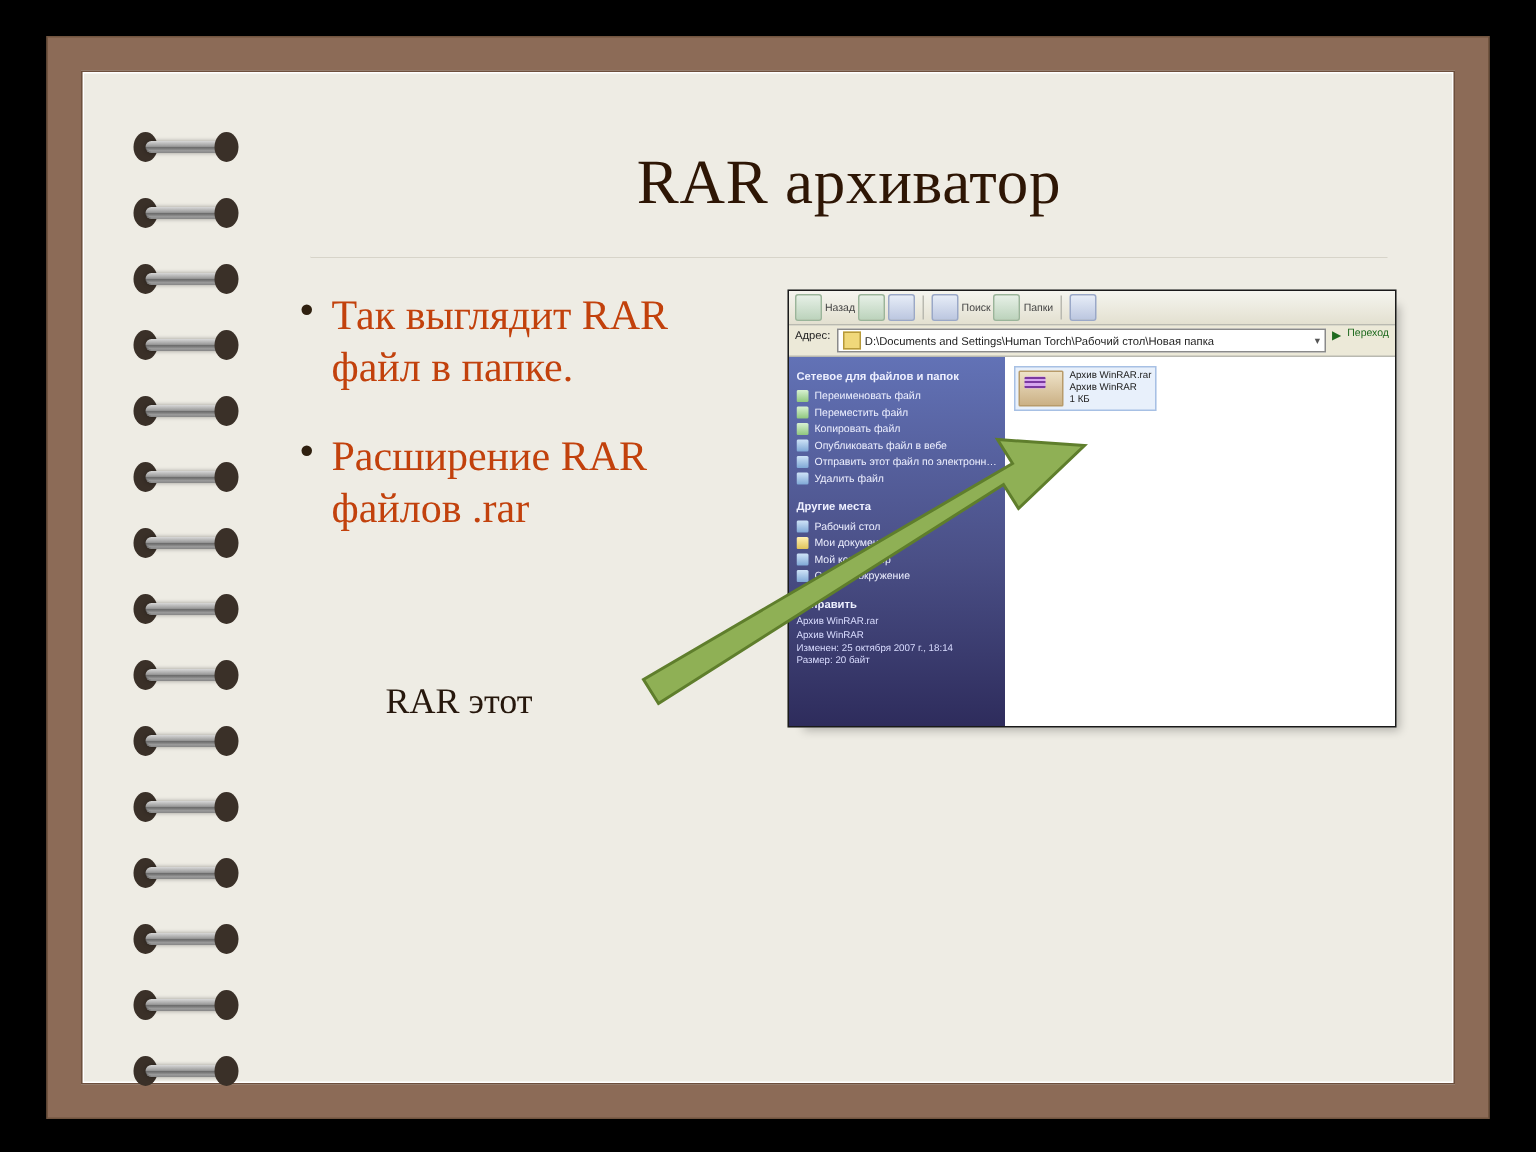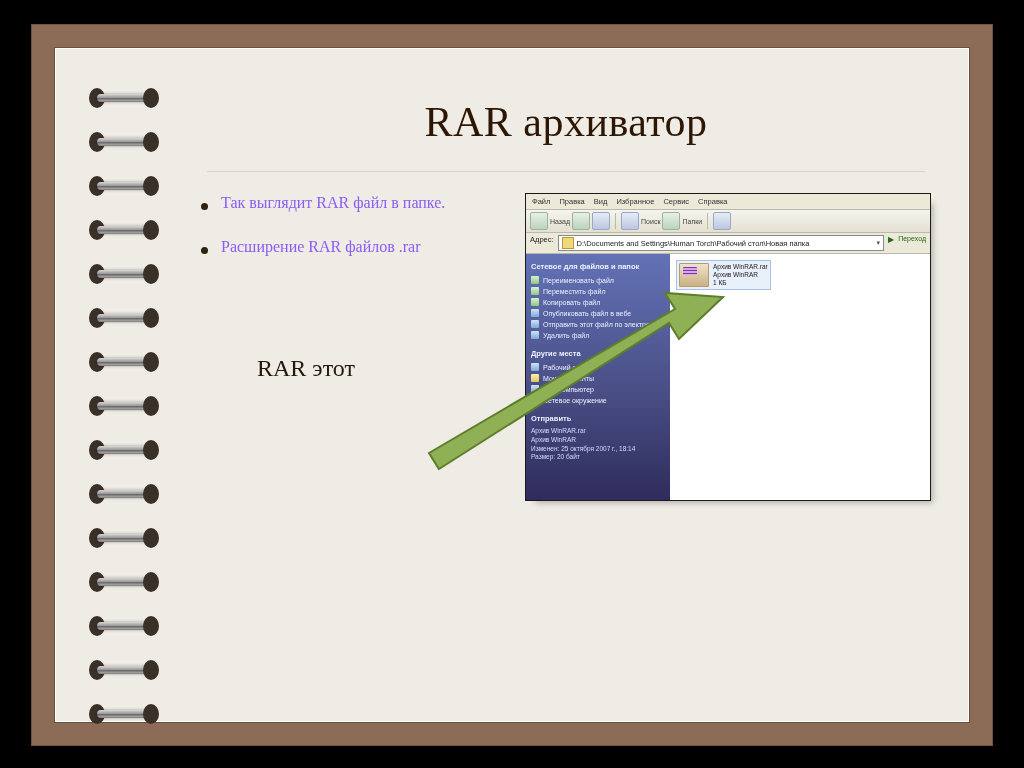--- a/index.html
+++ b/index.html
@@ -10,21 +10,21 @@
   .ring .slot-l,.ring .slot-r{position:absolute;width:16px;height:20px;background:#3a3028;border-radius:50%;top:0}
   .ring .slot-l{left:-2px}
   .ring .slot-r{right:-2px}
   .ring .bar{position:absolute;left:6px;right:6px;top:6px;height:8px;border-radius:6px;background:linear-gradient(#d8d8d8,#9a9a9a 45%,#6a6a6a 55%,#c0c0c0);box-shadow:0 0 3px rgba(0,0,0,.35), inset 0 -1px 0 rgba(0,0,0,.25)}
   .content{position:absolute;left:114px;right:0;top:0;bottom:0;padding:20px 38px 20px 32px}
   h1{font-weight:400;font-size:42px;text-align:center;color:#2e1605;margin:30px 0 24px 0;letter-spacing:.5px}
   .title-rule{height:1px;background:transparent;margin:0 6px 22px 6px;box-shadow:0 2px 2px -1px rgba(0,0,0,.25), 0 1px 0 #d7d4c9}
   .cols{display:flex;gap:24px;align-items:flex-start}
   .left{flex:0 0 300px}
   ul.bul{list-style:none;padding:0;margin:0}
-  ul.bul li{position:relative;padding-left:20px;font-size:16px;color:#8b5cf6;line-height:1.25;margin-bottom:24px}
+  ul.bul li{position:relative;padding-left:20px;font-size:28px;color:#c2410c;line-height:1.25;margin-bottom:24px}
   ul.bul li::before{content:"";position:absolute;left:0;top:10px;width:7px;height:7px;background:#2f200f;border-radius:50%}
   .caption{font-size:24px;color:#26170c;margin:98px 0 0 56px}
   .shot{position:relative;width:438px}
   .win{border:1px solid #1a1a1a;background:#d0d0c8;font-family:Tahoma,Arial,sans-serif;font-size:7.5px;color:#222;position:relative;box-shadow:6px 6px 6px -4px rgba(0,0,0,.25)}
   .titlebar{height:18px;background:linear-gradient(#2b2b2b,#0e0e0e);display:flex;align-items:center;padding:0 3px;color:#ddd}
   .titlebar .tico{width:12px;height:12px;background:#d7c36a;border-radius:1px;margin-right:4px}
   .titlebar .spacer{flex:1}
   .tbtn{width:18px;height:14px;background:linear-gradient(#6b6b6b,#2f2f2f);border:1px solid #111;margin-left:1px;border-radius:1px;display:flex;align-items:center;justify-content:center;font-size:8px;color:#ddd}
   .menubar{padding:3px 6px;background:#ece9d8;border-bottom:1px solid #b9b9b0;display:flex;gap:9px}
   .menubar span{color:#333}
@@ -153,28 +153,20 @@
         <div class="shot">
 
           <div class="arrow">
             <svg width="330" height="220">
               <path d="M 40 186 L 270 40 L 280 56 L 324 14 L 266 10 L 276 26 L 30 170 Z"></path>
             </svg>
           </div>
 
           <div class="win">
 
-            <div class="menubar">
-              <span>Файл</span>
-              <span>Правка</span>
-              <span>Вид</span>
-              <span>Избранное</span>
-              <span>Сервис</span>
-              <span>Справка</span>
-            </div>
 
             <div class="toolbar">
               <span class="tb-i"></span>
               <span class="tb-lbl">Назад</span>
               <span class="tb-i"></span>
               <span class="tb-i b"></span>
               <span class="tb-sep"></span>
               <span class="tb-i b"></span>
               <span class="tb-lbl">Поиск</span>
               <span class="tb-i y"></span>

